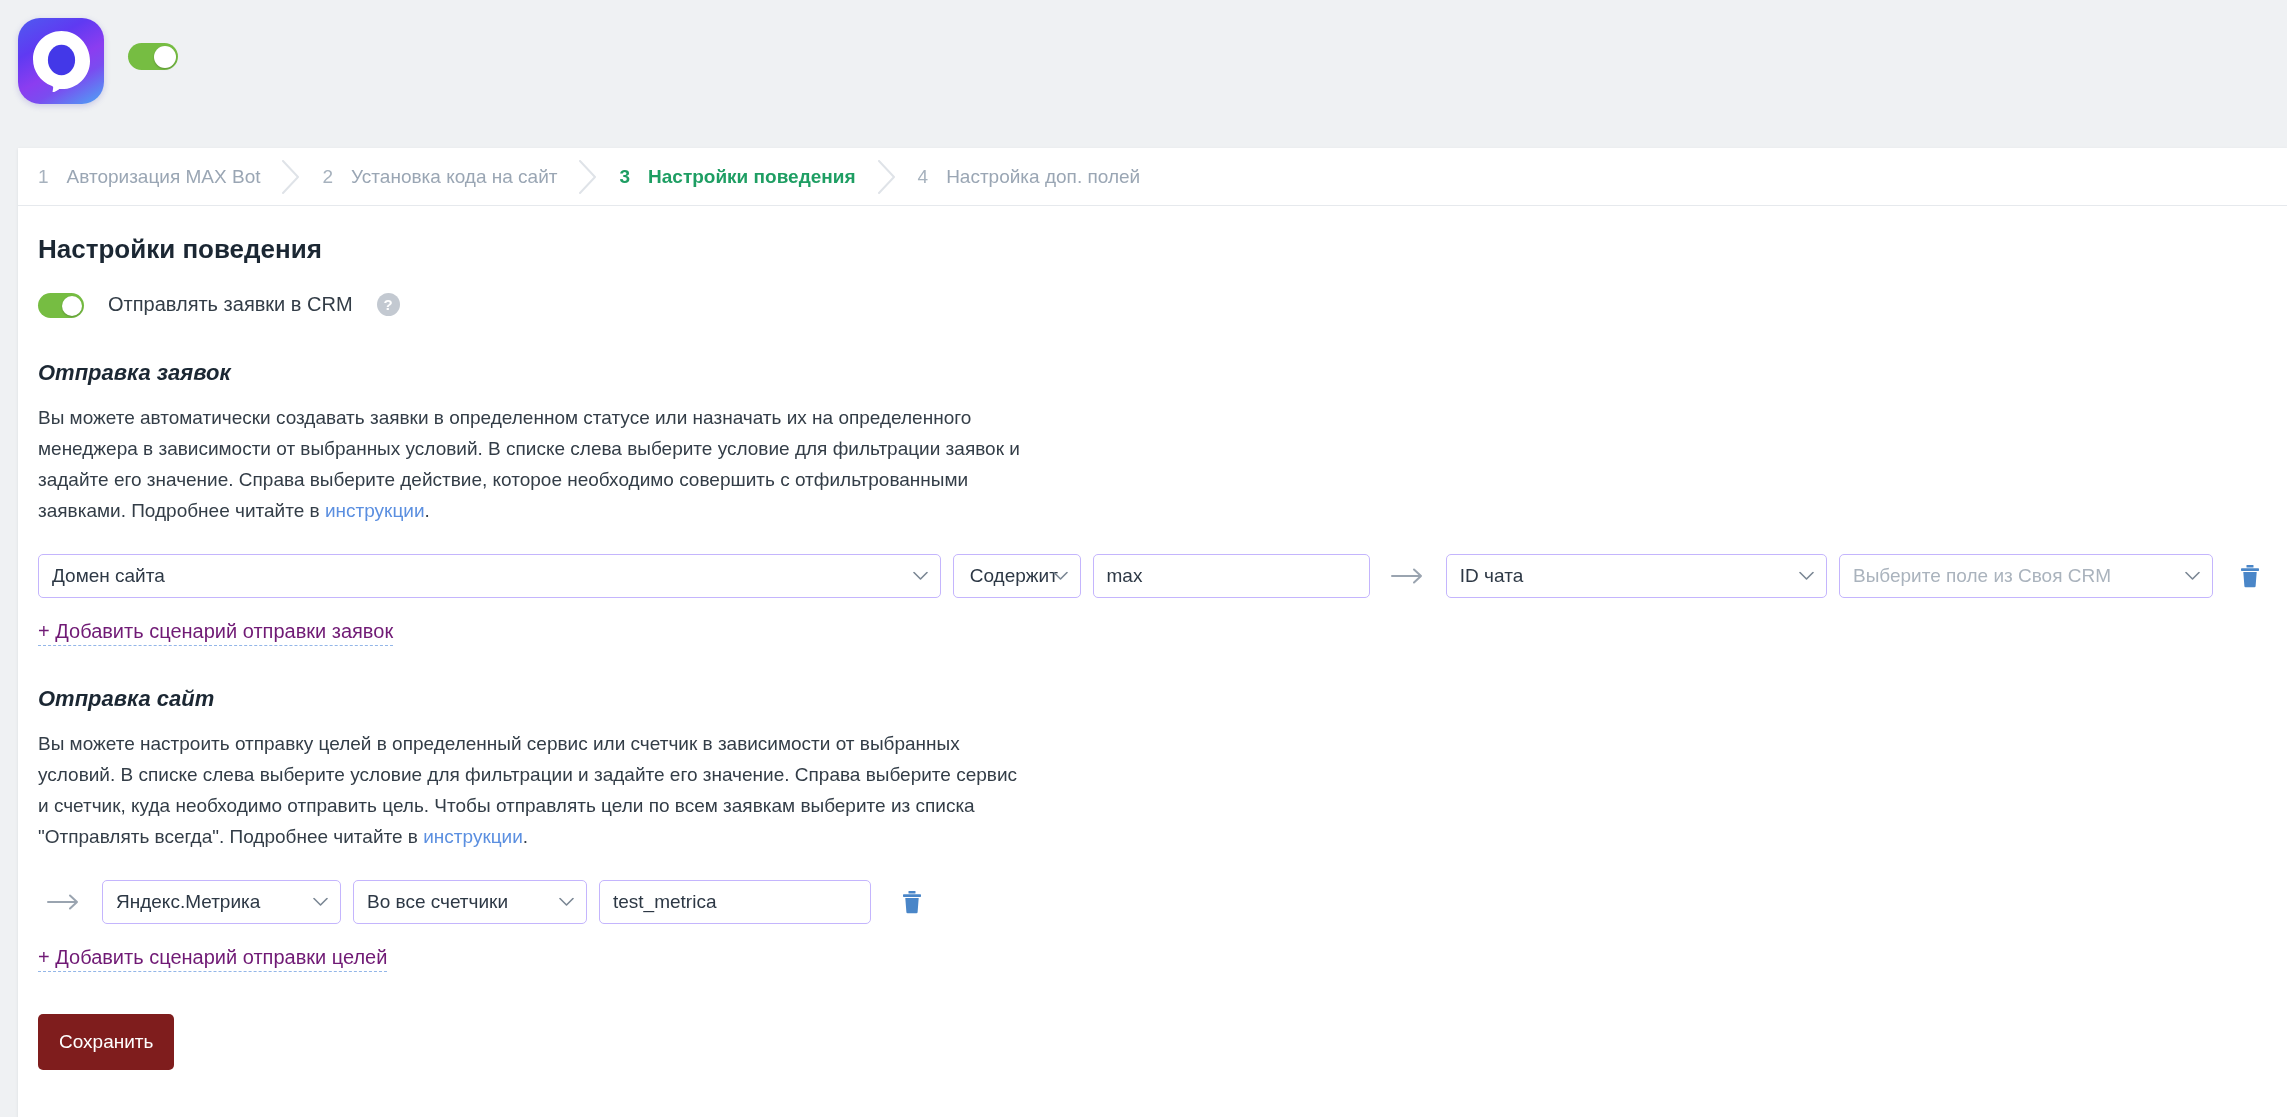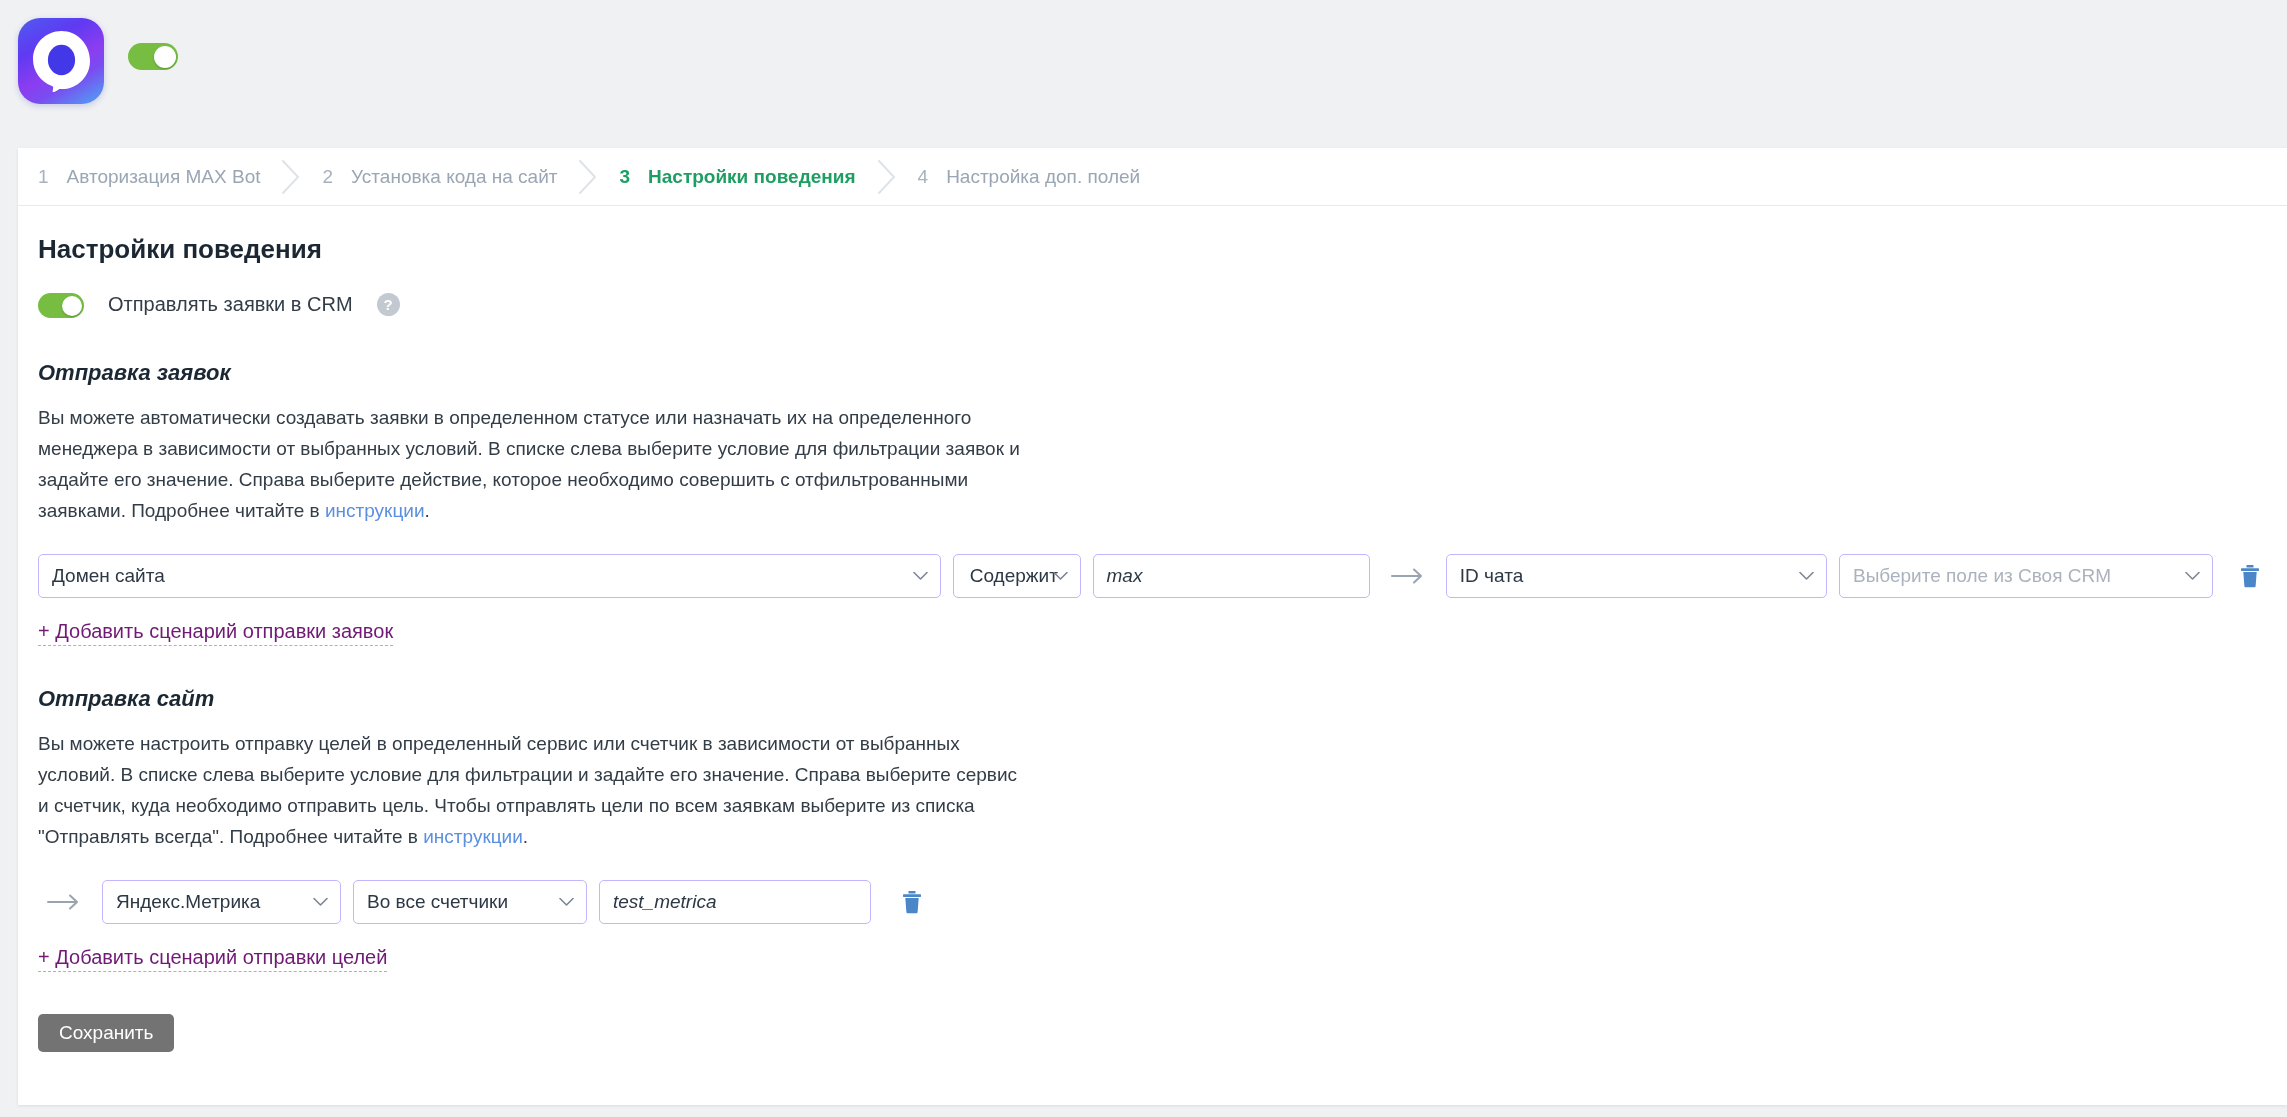--- a/index.html
+++ b/index.html
@@ -201,21 +201,21 @@
   .control.select { padding-right: 34px; }
   .control .caret {
     position: absolute;
     right: 12px;
     top: 50%;
     transform: translateY(-50%);
     color: #7b8794;
     pointer-events: none;
     display: flex;
   }
-  .control.input { cursor: text; font-style: italic; }
+  .control.input { cursor: text; }
   .control .ph { color: #aab3bd; }
 
   .w-domain   { width: 905px; }
   .w-cond     { width: 128px; padding-left: 16px; }
   .w-value    { width: 278px; }
   .w-target   { width: 382px; }
   .w-crmfield { width: 375px; }
 
   .w-always   { width: 740px; }
   .w-service  { width: 239px; }
@@ -247,23 +247,23 @@
     font-size: 20px;
     color: #701a75;
     border-bottom: 1px dashed #93b6e8;
     cursor: pointer;
     margin-bottom: 40px;
     padding-bottom: 2px;
   }
   .add-link.goals { margin-bottom: 36px; }
 
   .save-btn {
-    height: 38px;
+    height: 56px;
     padding: 0 21px;
-    background: #737373;
+    background: #7f1d1d;
     color: #fff;
     font-size: 19px;
     border: none;
     border-radius: 5px;
     cursor: pointer;
     font-family: inherit;
     margin-bottom: 50px;
   }
   .block-spacer { height: 6px; }
 </style>

